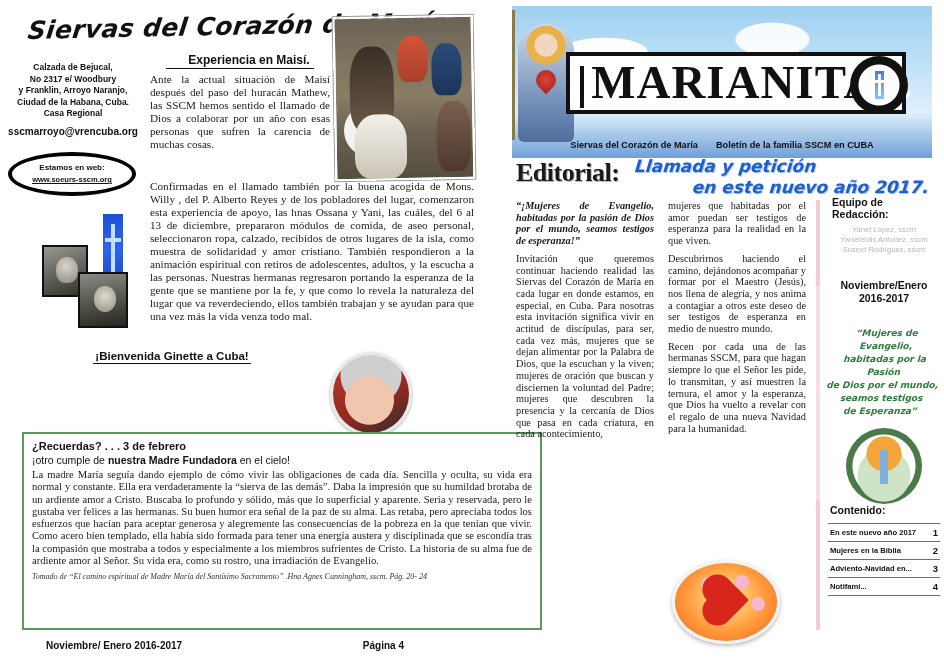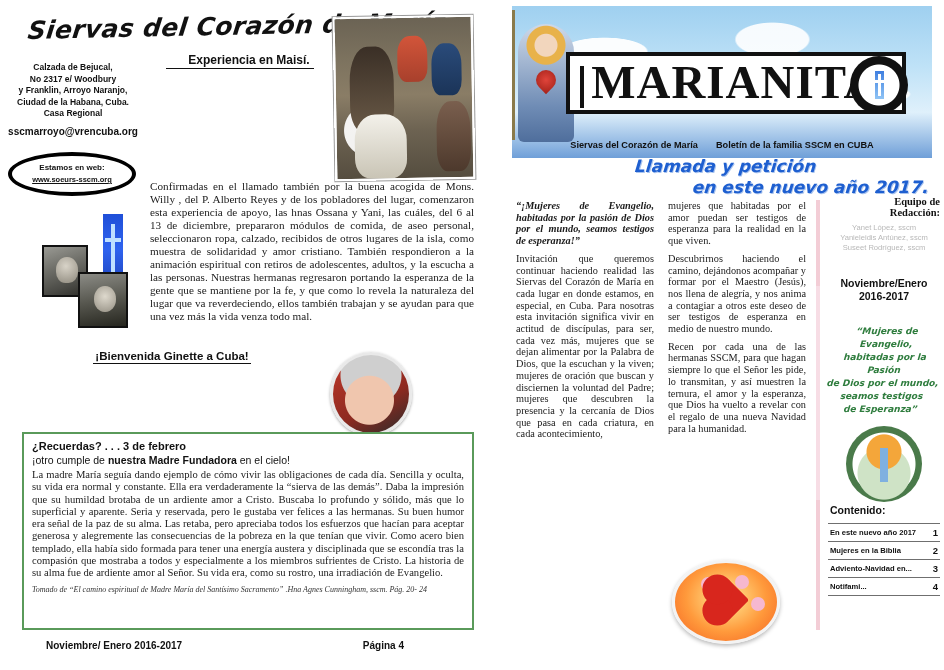--- a/index.html
+++ b/index.html
@@ -118,21 +118,21 @@
     position:absolute; left:330px; top:352px; width:82px; height:84px;
     border-radius:50%; border:3px solid #e9e9e9;
     background:
       radial-gradient(circle at 48% 58%, #f0c6ae 0 24px, transparent 25px),
       radial-gradient(circle at 50% 26%, #cfcfcf 0 30px, transparent 31px),
       linear-gradient(150deg,#c0392b,#8e2a20 60%,#2b2b2b);
     box-shadow:0 1px 3px rgba(0,0,0,.35);
   }
 
   .green-box {
-    position:absolute; left:22px; top:432px; width:452px; height:198px;
+    position:absolute; left:22px; top:432px; width:520px; height:198px;
     border:2.2px solid #5a9a5a; background:#fff; padding:6px 8px 4px 8px;
   }
   .gb-title {
     font-family:"Liberation Sans", sans-serif;
     font-size:11px; font-weight:700; color:#111; margin:0 0 2px 0;
   }
   .gb-sub {
     font-family:"Liberation Sans", sans-serif;
     font-size:10.5px; color:#111; text-align:left; margin:0 6px 3px 0;
   }
@@ -257,22 +257,22 @@
     content:""; position:absolute; width:30px; height:30px; background:#d8261d; border-radius:50%;
   }
   .heart-shape:before{ left:-15px; top:0; }
   .heart-shape:after{ left:0; top:-15px; }
   .angel { position:absolute; width:14px; height:14px; border-radius:50%; background:#f6b8d0; }
   .a1{ left:26px; top:14px; } .a2{ left:60px; top:12px; } .a3{ left:76px; top:34px; }
 
   
   .sidebar { position:absolute; left:344px; top:196px; width:112px; }
   .sb-head {
-    font-family:Liberation Serif, serif;
-    font-size:10.5px; font-weight:700; color:#111; text-align:right; margin:0 0 5px 16px;
+    font-family:Liberation Sans, sans-serif;
+    font-size:10.5px; font-weight:700; color:#111; text-align:left; margin:0 0 5px 4px;
   }
   .sb-names { text-align:center; font-family:"Liberation Sans", sans-serif; font-size:7.6px; color:#b8b8b8; line-height:10px; }
   .sb-date {
     font-family:"Liberation Sans", sans-serif;
     font-size:10.5px; font-weight:700; color:#111;
     text-align:center; margin-top:24px; line-height:13px;
   }
   .sb-motto {
     margin-top:22px; text-align:center;
     font-family:"DejaVu Sans", sans-serif;
@@ -339,20 +339,21 @@
         <div class="pp pp2"></div>
         <div class="pp pp3"></div>
       <div class="pp pp4"></div>
         <div class="pp pp5"></div>
     </div>
 
     <div class="lead-col">
       <div style="text-align:center;">
         <span class="art-head">Experiencia en Maisí.</span>
       </div>
+      <p class="body-txt">Ante la actual situación de Maisí después del paso del huracán Mathew, las SSCM hemos sentido el llamado de Dios a colaborar por un año con esas personas que sufren la carencia de muchas cosas.</p>
     </div>
 
     <div class="wide-col">
       <p class="body-txt">Confirmadas en el llamado también por la buena acogida de Mons. Willy , del P. Alberto Reyes y de los pobladores del lugar, comenzaron esta experiencia de apoyo, las hnas Ossana y Yani, las cuáles, del 6 al 13 de diciembre, prepararon módulos de comida, de aseo personal,  seleccionaron ropa, calzado, recibidos de otros lugares de la isla, como muestra de solidaridad y amor cristiano. También respondieron a la animación espiritual con retiros de adolescentes, adultos, y la escucha  a las personas. Nuestras hermanas regresaron portando la esperanza de la gente que se mantiene por la fe, y que como lo revela la naturaleza del lugar que va reverdeciendo, ellos también trabajan y se ayudan para que una vez más la vida venza todo mal.</p>
     </div>
 
     <div class="welcome-wrap">
       <div style="text-align:center;">
         <span class="welcome-head">¡Bienvenida Ginette a Cuba!</span>
       </div>
@@ -388,20 +389,21 @@
           <div class="bar"></div>
         </div>
     </div>
 
     <div class="sub-strip">
       <span>Siervas del Corazón  de María</span>
       <span>Boletín de la familia  SSCM  en  CUBA</span>
     </div>
 
     <div class="editorial-row">
+      <div class="ed-word">Editorial:</div>
       <div class="ed-script">
         <span>Llamada y petición</span>
         <span class="l2">en este nuevo año 2017.</span>
       </div>
     </div>
 
     <div class="pink-rule"></div>
     <div class="pink-rule3"></div>
     <div class="pink-rule2"></div>
 

